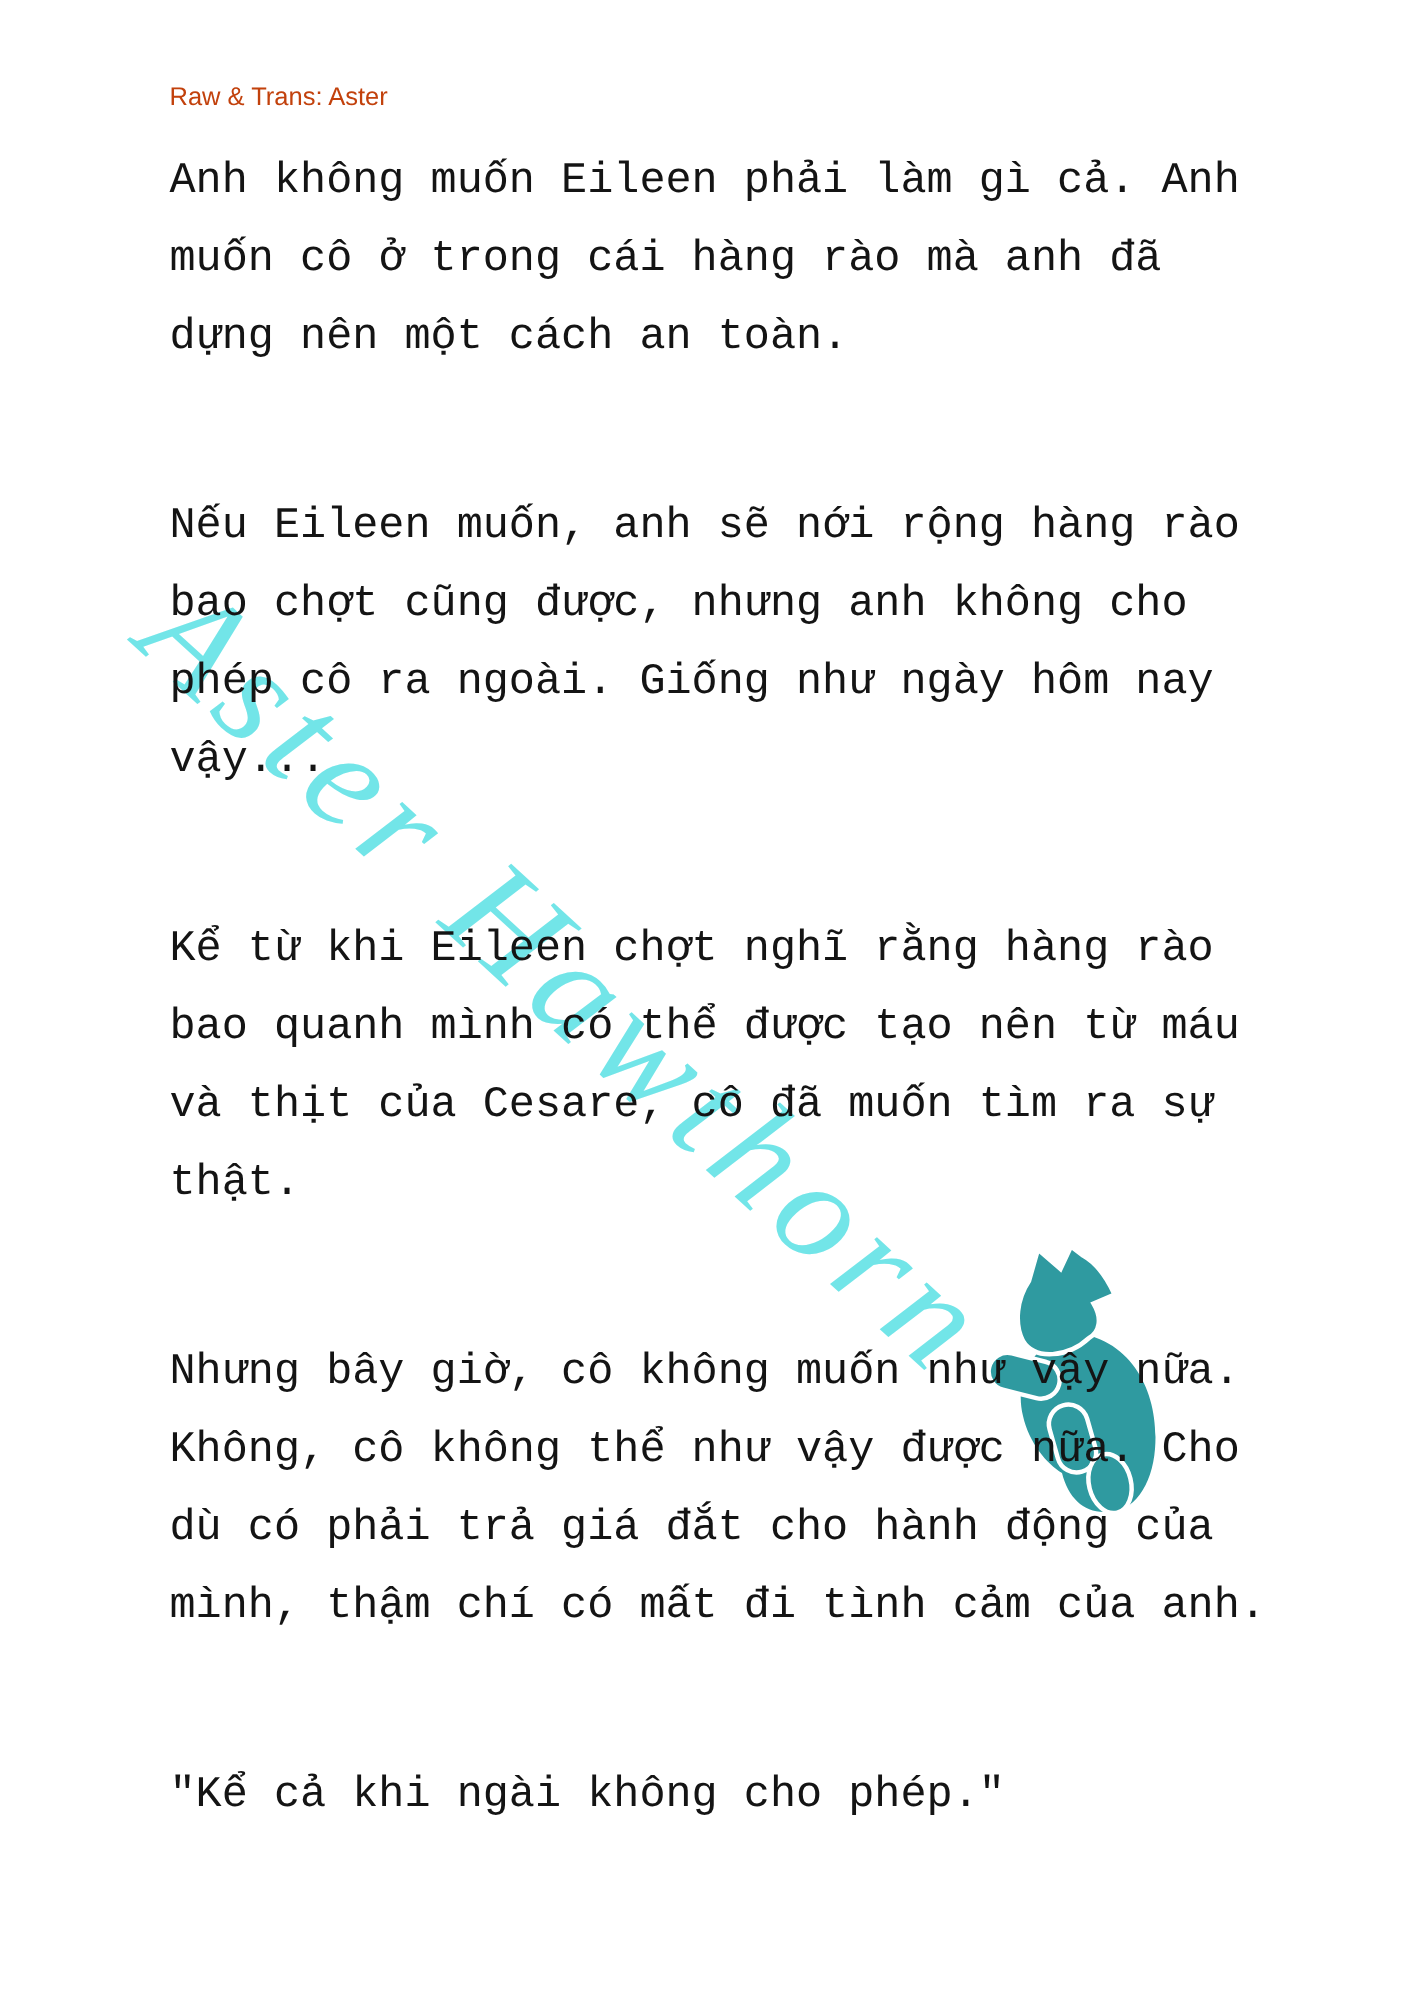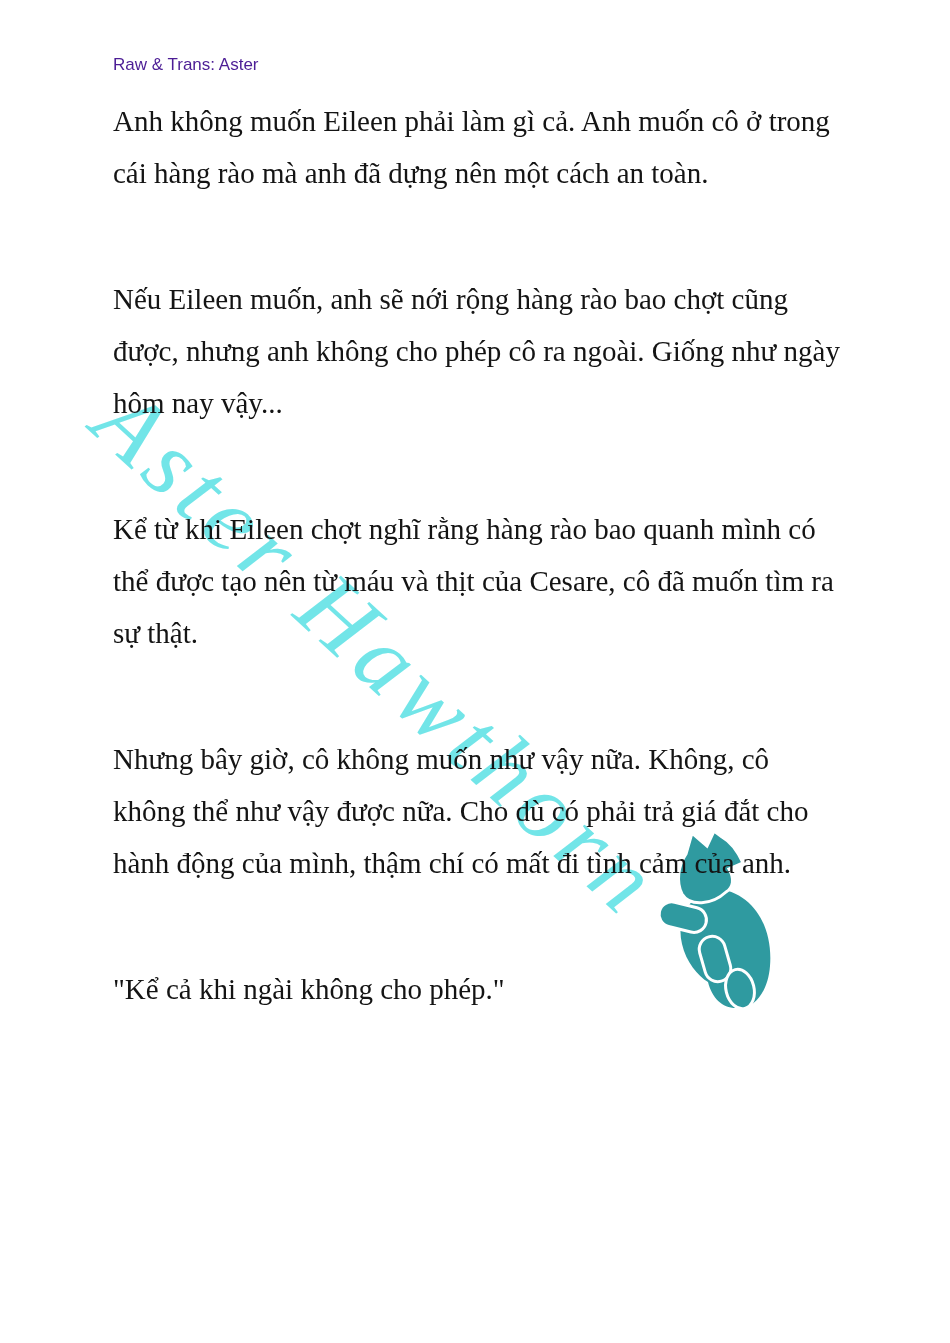--- a/index.html
+++ b/index.html
@@ -12,21 +12,21 @@
     width:950px;height:1343px;
     background:#ffffff;
     overflow:hidden;
     font-family:"Liberation Serif", serif;
   }
   .header{
     position:absolute;
     left:113px;top:55px;
     font-family:"Liberation Sans", sans-serif;
     font-size:17px;
-    color:#4c1d95;
+    color:#c2410c;
     z-index:3;
     text-align:right;
   }
   .watermark{
     position:absolute;
     left:148px;top:365px;
     font-family:"Liberation Serif", serif;
     font-style:italic;
     font-size:96px;
     letter-spacing:8px;
@@ -42,20 +42,21 @@
     position:absolute;
     left:652px;top:828px;
     width:130px;height:185px;
     z-index:2;
   }
   .content{
     position:absolute;
     left:113px;top:95px;
     width:732px;
     z-index:3;
+    font-family:Liberation Mono, monospace;
   }
   .content p{
     margin:0 0 74px 0;
     font-size:29px;
     line-height:52px;
     color:#141414;
   }
 </style>
 </head>
 <body>

